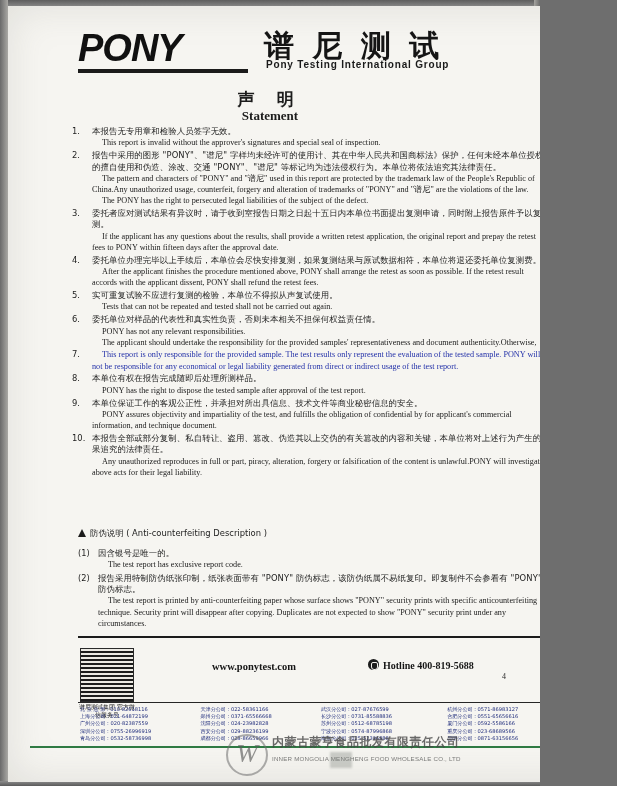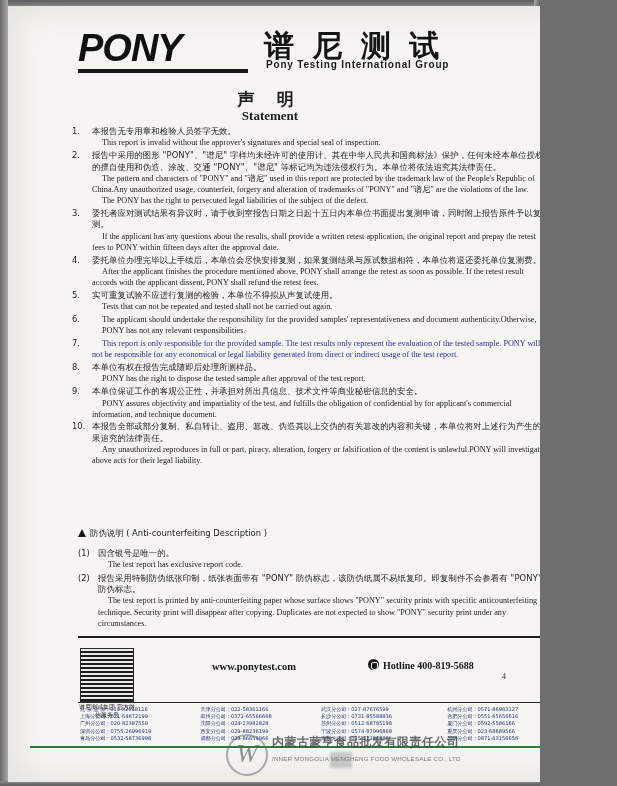--- a/index.html
+++ b/index.html
@@ -383,22 +383,23 @@
     </div>
 
     <div class="item">
       <span class="num">5.</span>
       <div class="cn">实可重复试验不应进行复测的检验，本单位不得拟从声复试使用。</div>
       <div class="en">Tests that can not be repeated and tested shall not be carried out again.</div>
     </div>
 
     <div class="item">
       <span class="num">6.</span>
+      <div class="cn">委托单位对样品的代表性和真实性负责，否则未本相关不担保何权益责任情。</div>
+      <div class="en indent2">PONY has not any relevant responsibilities.</div>
       <div class="en">The applicant should undertake the responsibility for the provided samples' representativeness and document authenticity.Otherwise,</div>
-      <div class="en indent2">PONY has not any relevant responsibilities.</div>
     </div>
 
     <div class="item">
       <span class="num">7.</span>
       <div class="en blue">This report is only responsible for the provided sample. The test results only represent the evaluation of the tested sample. PONY will not be responsible for any economical or legal liability generated from direct or indirect usage of the test report.</div>
     </div>
 
     <div class="item">
       <span class="num">8.</span>
       <div class="cn">本单位有权在报告完成随即后处理所测样品。</div>

